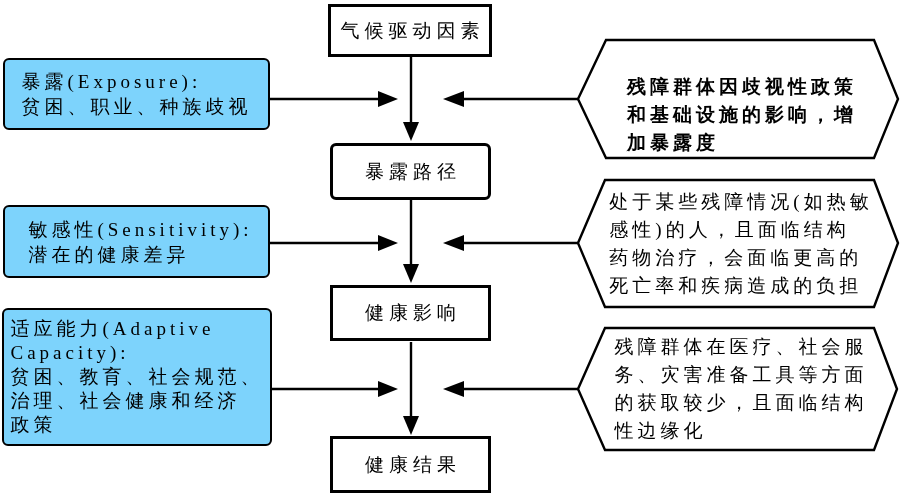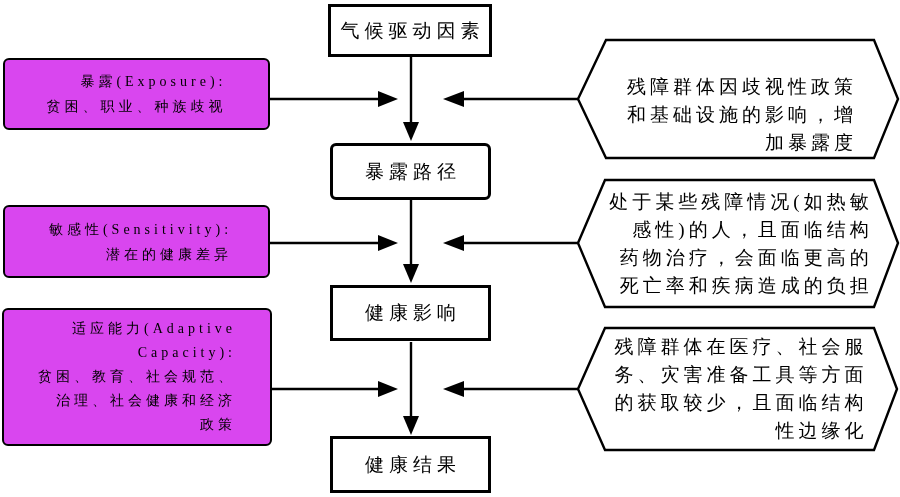--- a/index.html
+++ b/index.html
@@ -8,37 +8,37 @@
     width:900px;height:497px;
     background:#ffffff;
     font-family:"Liberation Serif","DejaVu Serif",serif;
     color:#000;
     overflow:hidden;
   }
   #shapes{position:absolute;left:0;top:0;width:900px;height:497px;}
   .node{
     position:absolute;
     display:flex;align-items:center;justify-content:center;
-    text-align:right;
+    text-align:left;
     box-sizing:border-box;
     white-space:pre-line;
   }
   .rect{
     border:3px solid #000;
     background:#fff;
     font-size:19px;
     letter-spacing:5px;
     padding-left:5px;
     line-height:24px;
   }
   .rounded{
     border:2px solid #000;
     border-radius:6px;
-    background:#d946ef;
-    font-size:14px;
+    background:#7dd3fc;
+    font-size:19px;
     letter-spacing:4px;
     line-height:25px;
   }
   .hex-text{
     font-size:19px;
     letter-spacing:4px;
     line-height:28px;
   }
 </style>
 </head>
@@ -98,21 +98,21 @@
 
   <div class="node rounded" style="left:3px;top:205px;width:267px;height:73px;padding-left:8px;">敏感性(Sensitivity):
 潜在的健康差异</div>
 
   <div class="node rounded" style="left:2px;top:308px;width:270px;height:138px;line-height:24px;">适应能力(Adaptive
 Capacity):
 贫困、教育、社会规范、
 治理、社会健康和经济
 政策</div>
 
-  <div class="node hex-text" style="left:596px;top:40px;width:292px;height:150px;">残障群体因歧视性政策
+  <div class="node hex-text" style="left:596px;top:40px;width:292px;height:150px;font-weight:bold;">残障群体因歧视性政策
 和基础设施的影响，增
 加暴露度</div>
 
   <div class="node hex-text" style="left:590px;top:180px;width:302px;height:127px;">处于某些残障情况(如热敏
 感性)的人，且面临结构
 药物治疗，会面临更高的
 死亡率和疾病造成的负担</div>
 
   <div class="node hex-text" style="left:590px;top:328px;width:302px;height:122px;">残障群体在医疗、社会服
 务、灾害准备工具等方面

